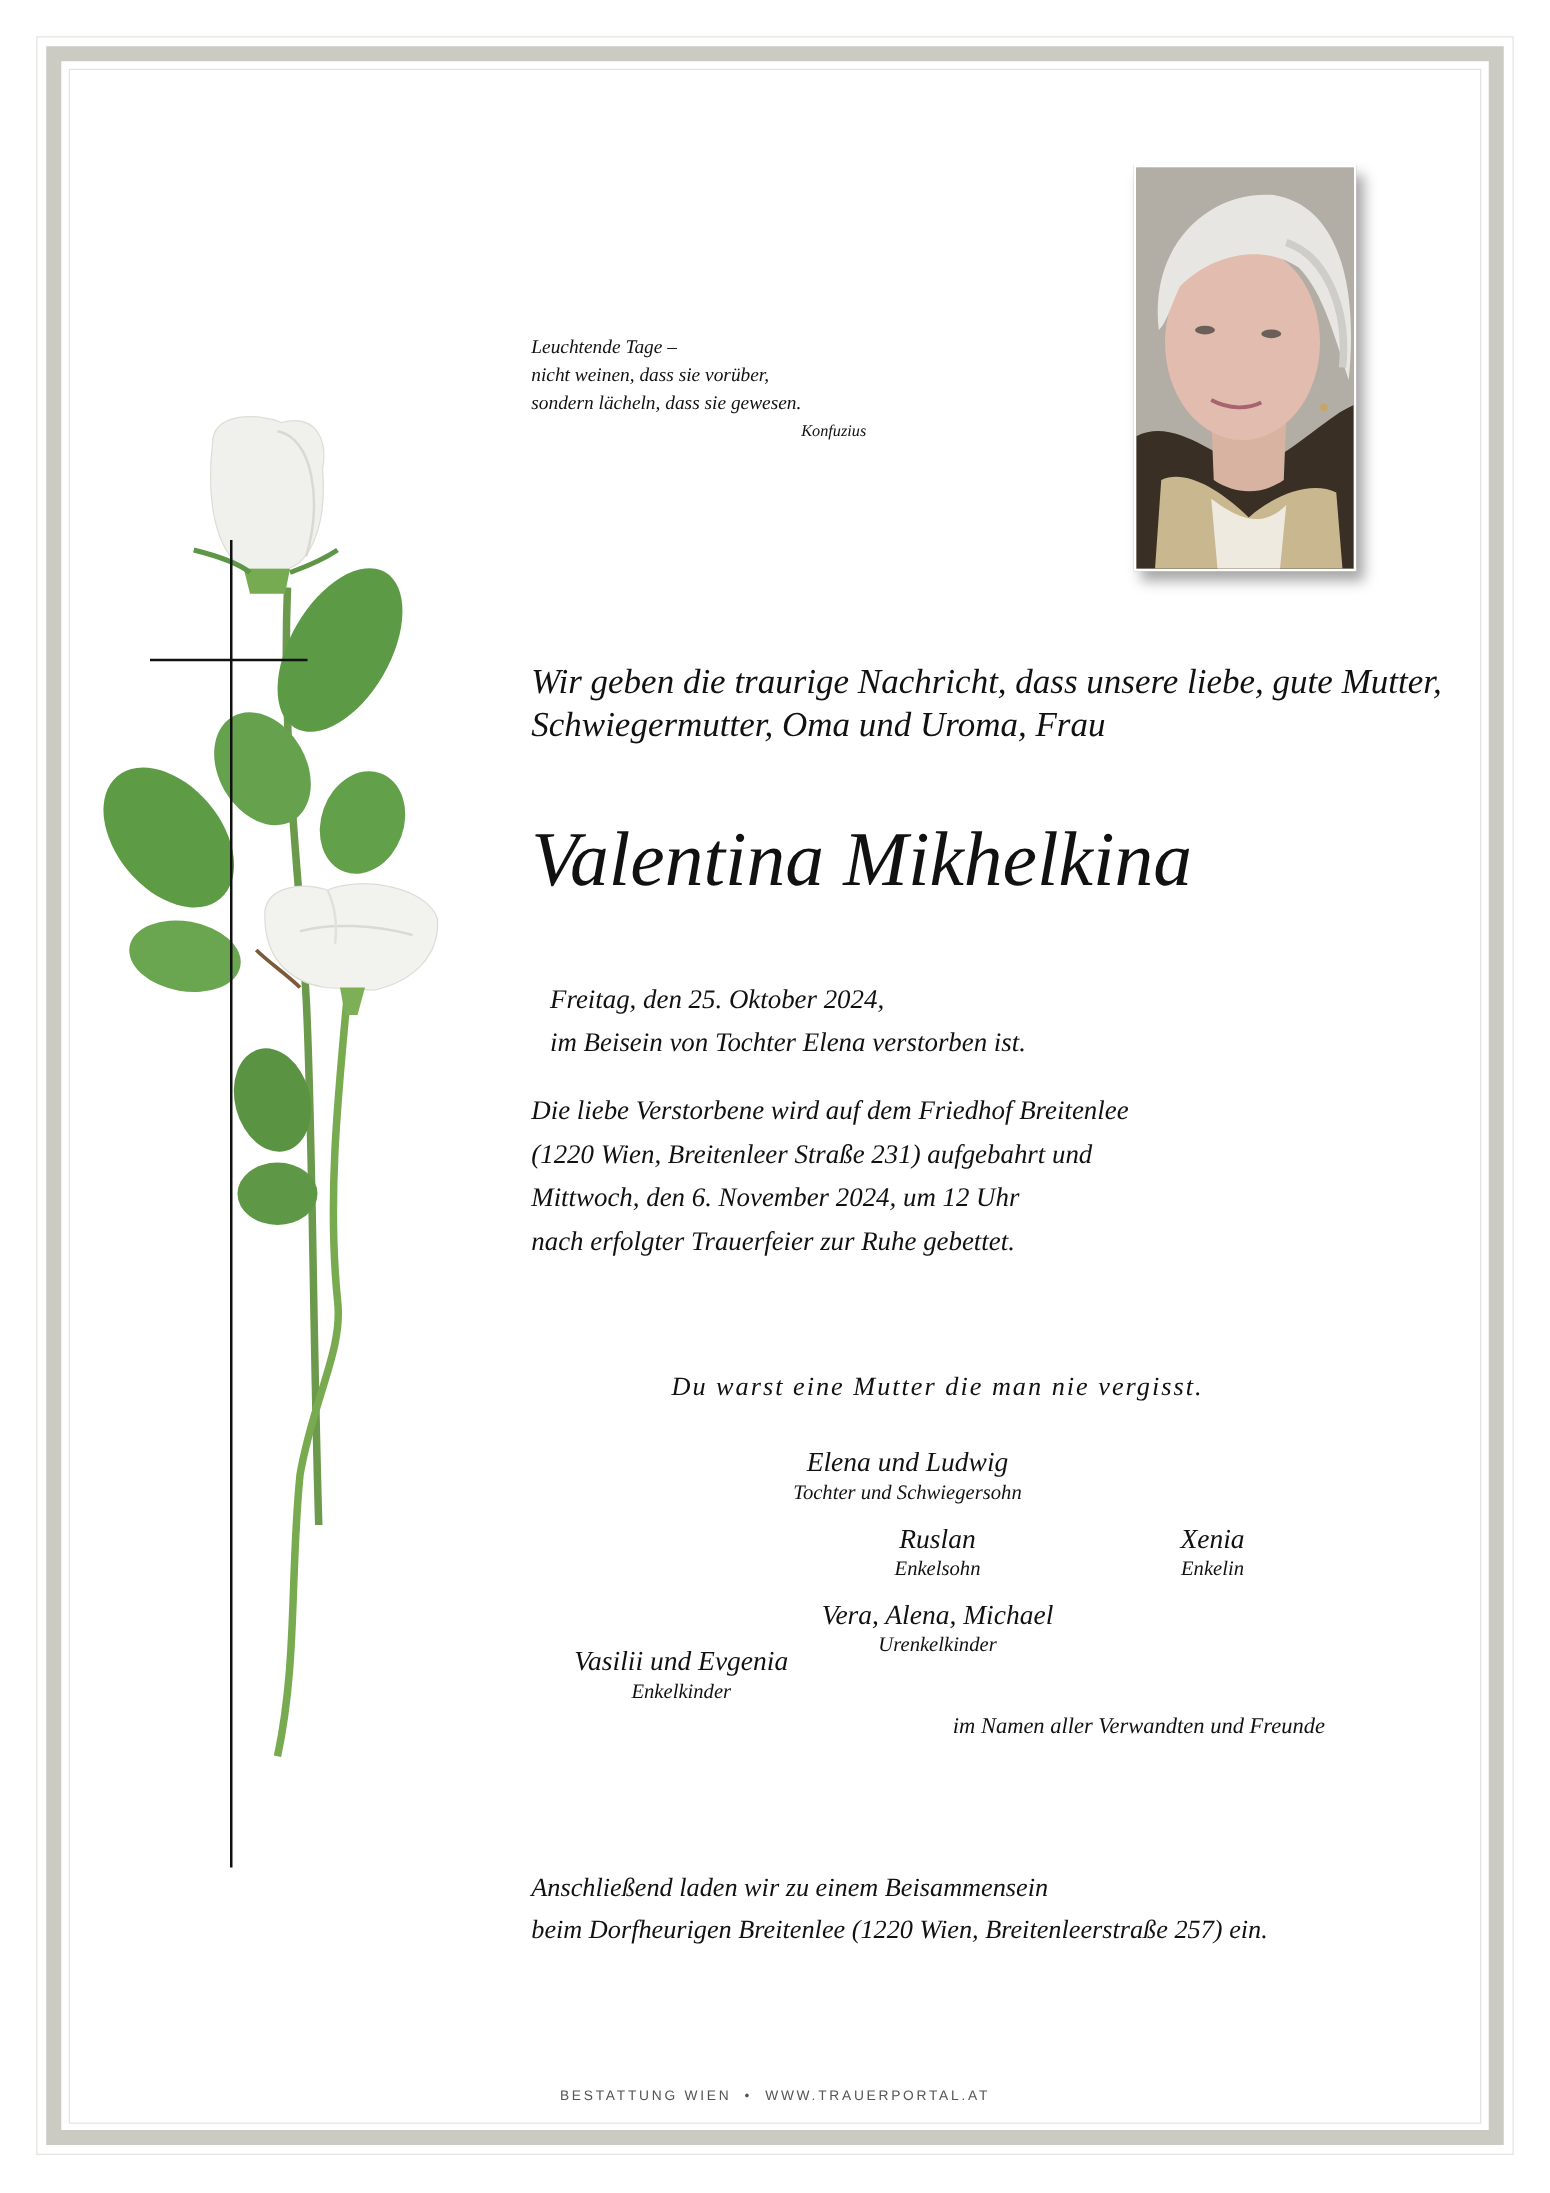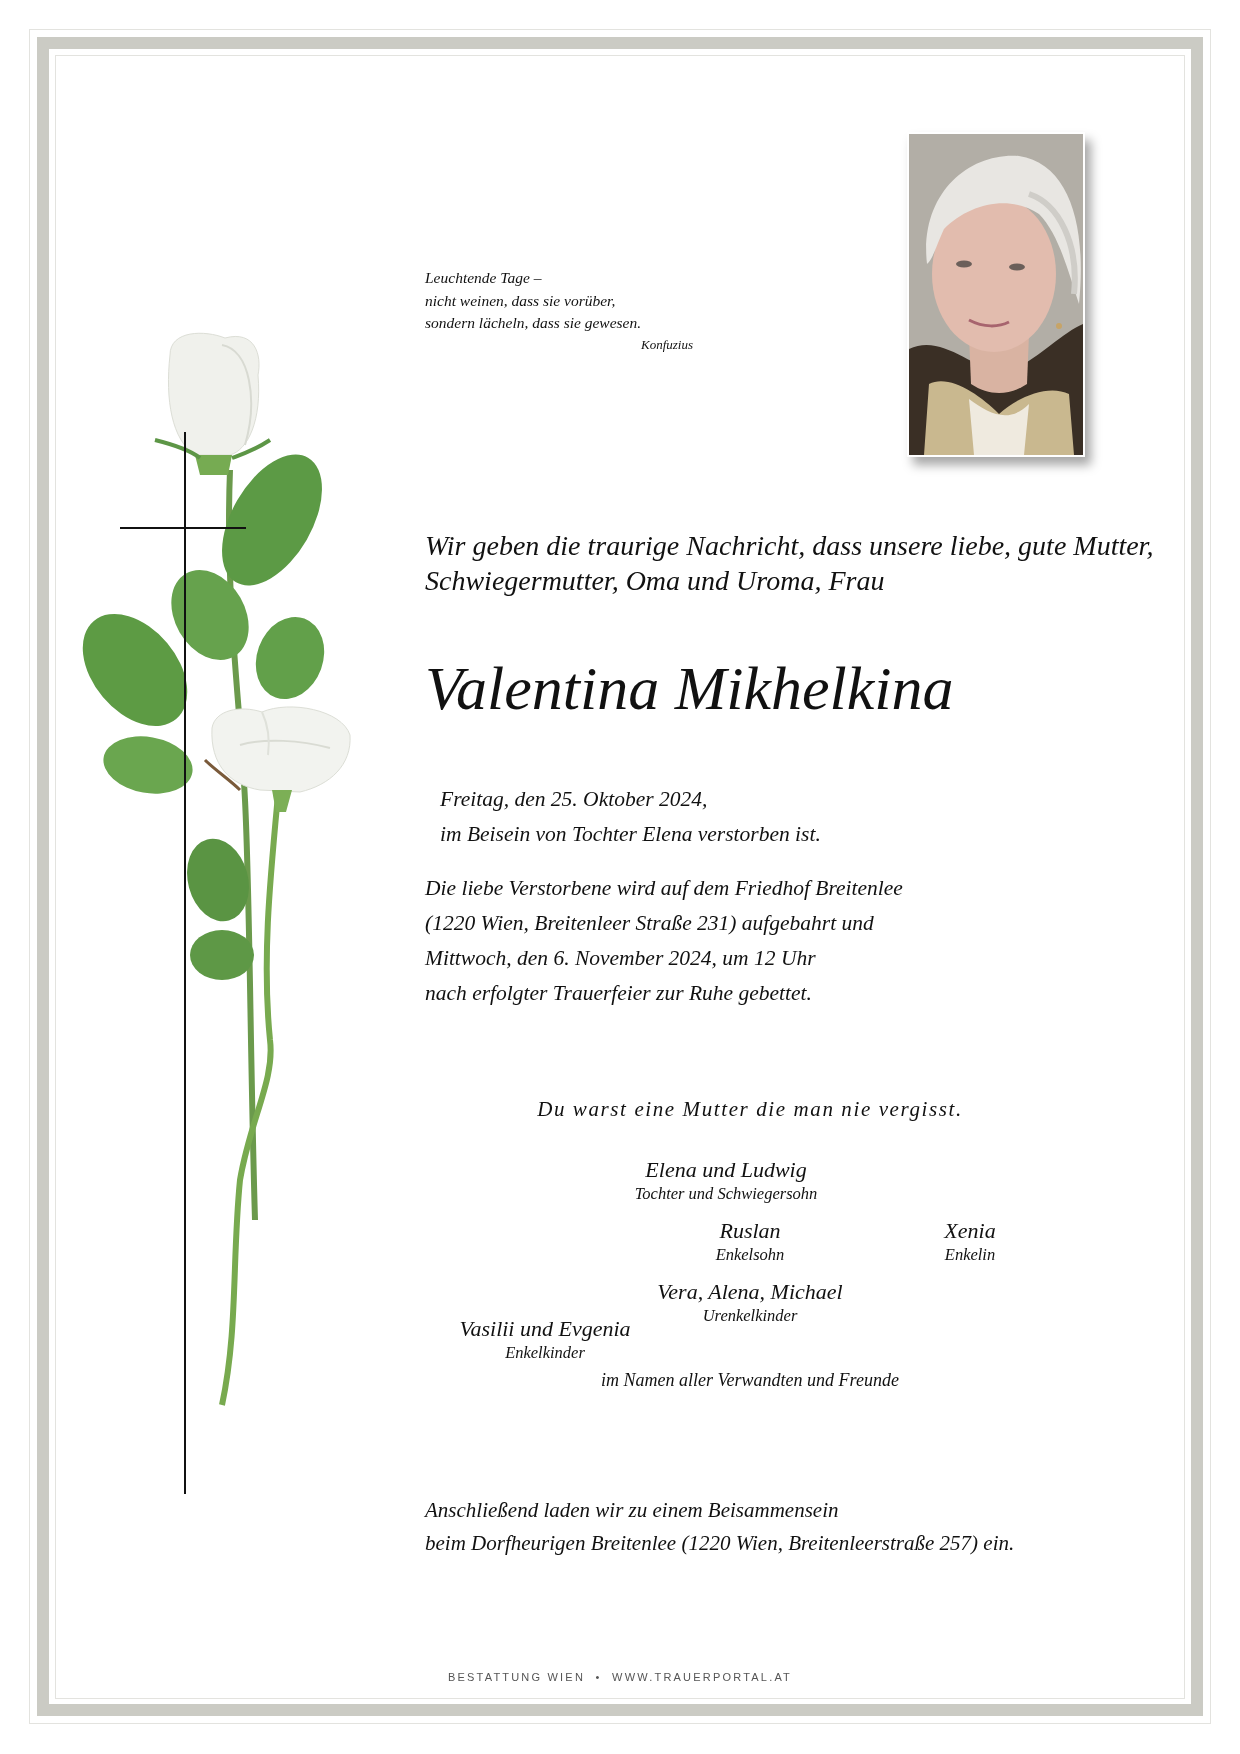--- a/index.html
+++ b/index.html
@@ -13,21 +13,21 @@
     .quote .author { font-size: 13px; text-align: right; width: 268px; line-height: 20px; }
     .photo-wrap { left: 907px; top: 132px; width: 178px; height: 325px; box-shadow: 6px 8px 10px rgba(0,0,0,0.35); border: 2px solid #fff; box-sizing: border-box; overflow: hidden; background: #9a968e; }
     .intro { left: 425px; top: 528px; font-size: 28px; line-height: 35px; }
     .name { left: 425px; top: 650px; font-size: 62px; line-height: 76px; }
     .date { left: 440px; top: 782px; font-size: 21.5px; line-height: 35px; }
     .funeral { left: 425px; top: 871px; font-size: 21.5px; line-height: 35px; font-style: italic; }
     .motto { left: 440px; width: 620px; top: 1097px; font-size: 21px; text-align: center; letter-spacing: 1.6px; }
     .fam { position: absolute; text-align: center; }
     .fam .n { font-size: 22px; line-height: 26px; font-style: italic; }
     .fam .r { font-size: 16.5px; line-height: 22px; font-style: italic; }
-    .behalf { left: 440px; width: 620px; top: 1370px; font-size: 18px; text-align: center; }
+    .behalf { left: 440px; width: 620px; top: 1370px; font-size: 18px; text-align: right; }
     .after { left: 425px; top: 1494px; font-size: 21px; line-height: 33px; }
     .footer { left: 420px; width: 400px; top: 1671px; font-family: "Liberation Sans", sans-serif; font-size: 11px; letter-spacing: 2.2px; color: #555; text-align: center; }
     .cross-v { left: 184px; top: 432px; width: 2px; height: 1062px; background: #111; }
     .cross-h { left: 120px; top: 527px; width: 126px; height: 2px; background: #111; }
     .rose-svg { left: 80px; top: 330px; }
   </style>
 </head>
 <body>
 
 <div class="frame-outer"></div>

